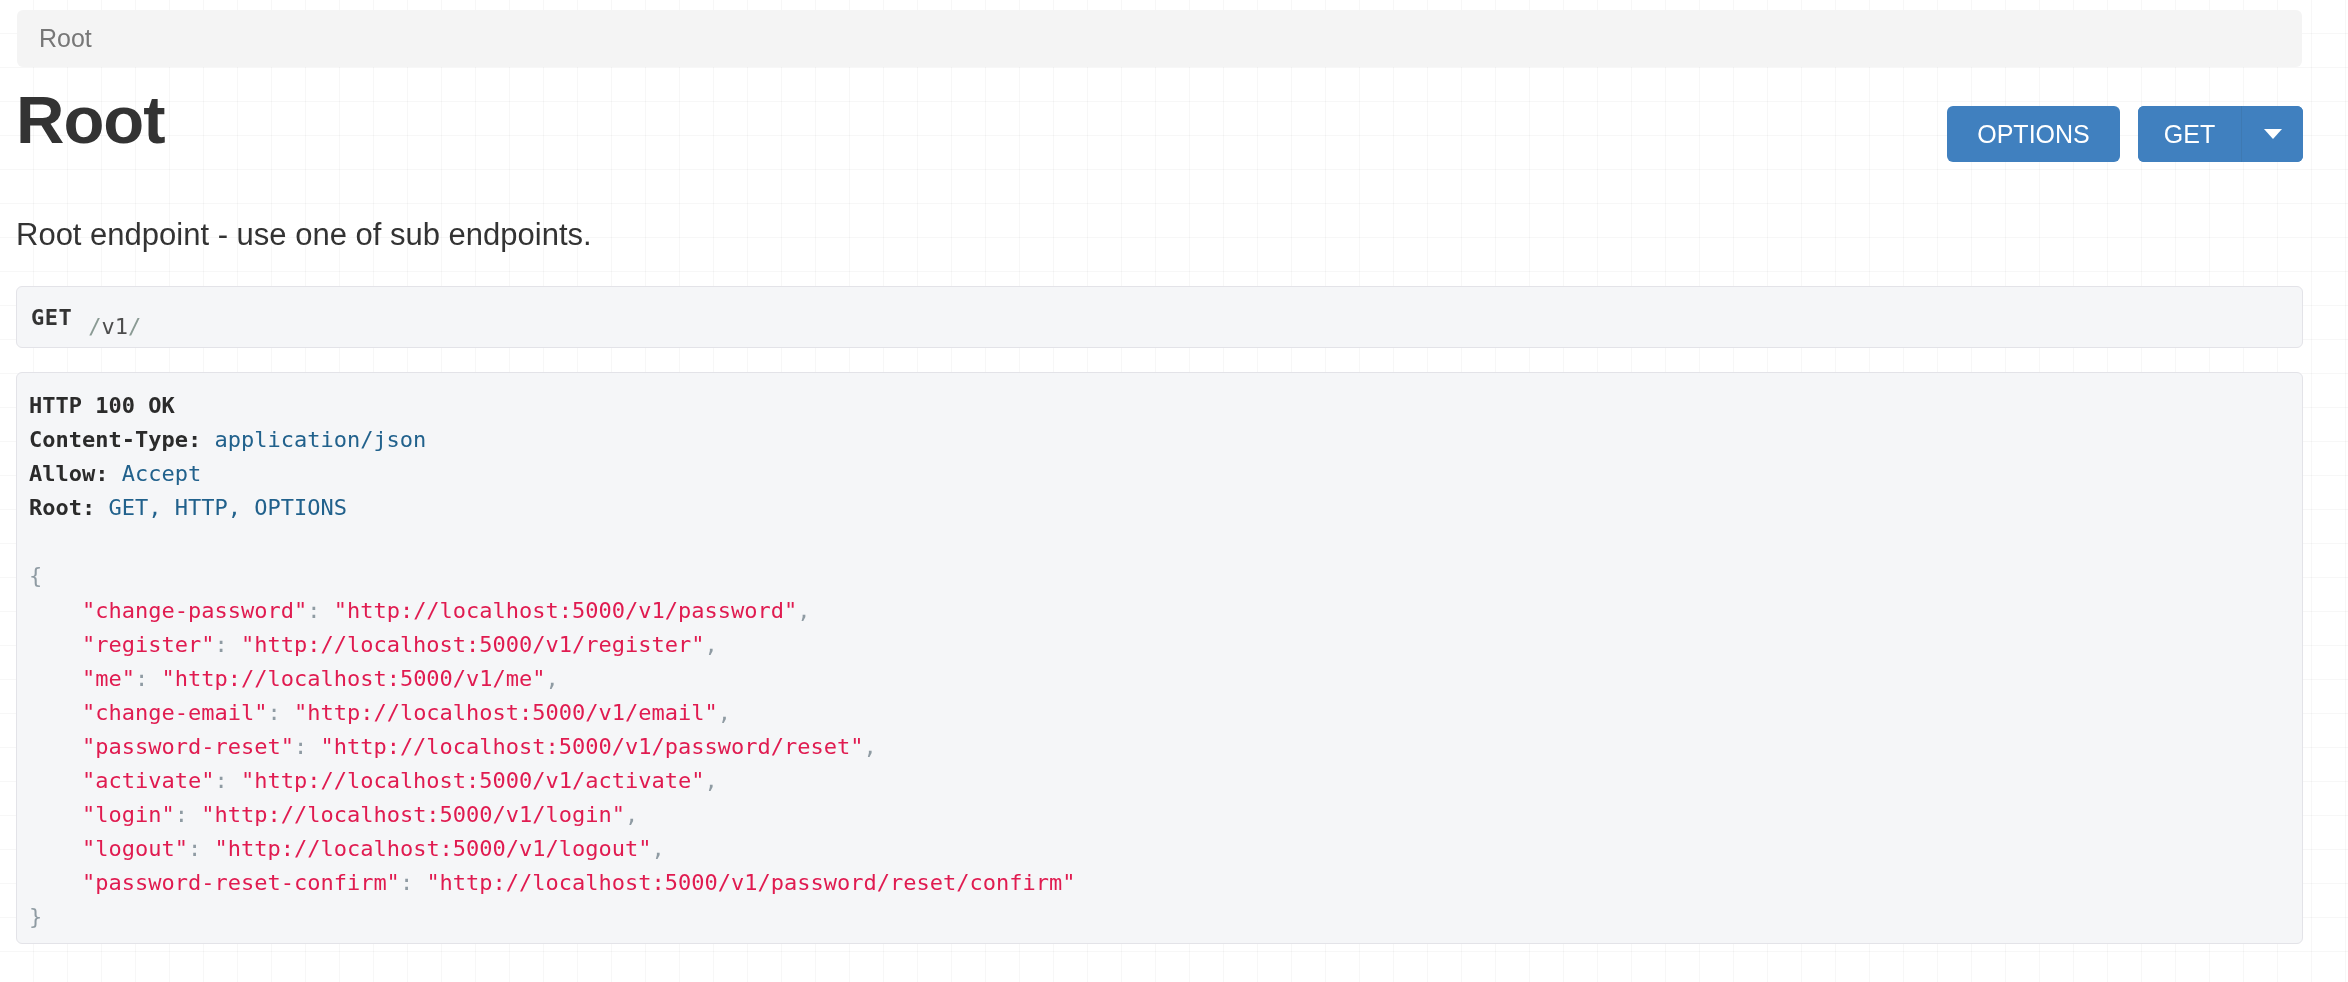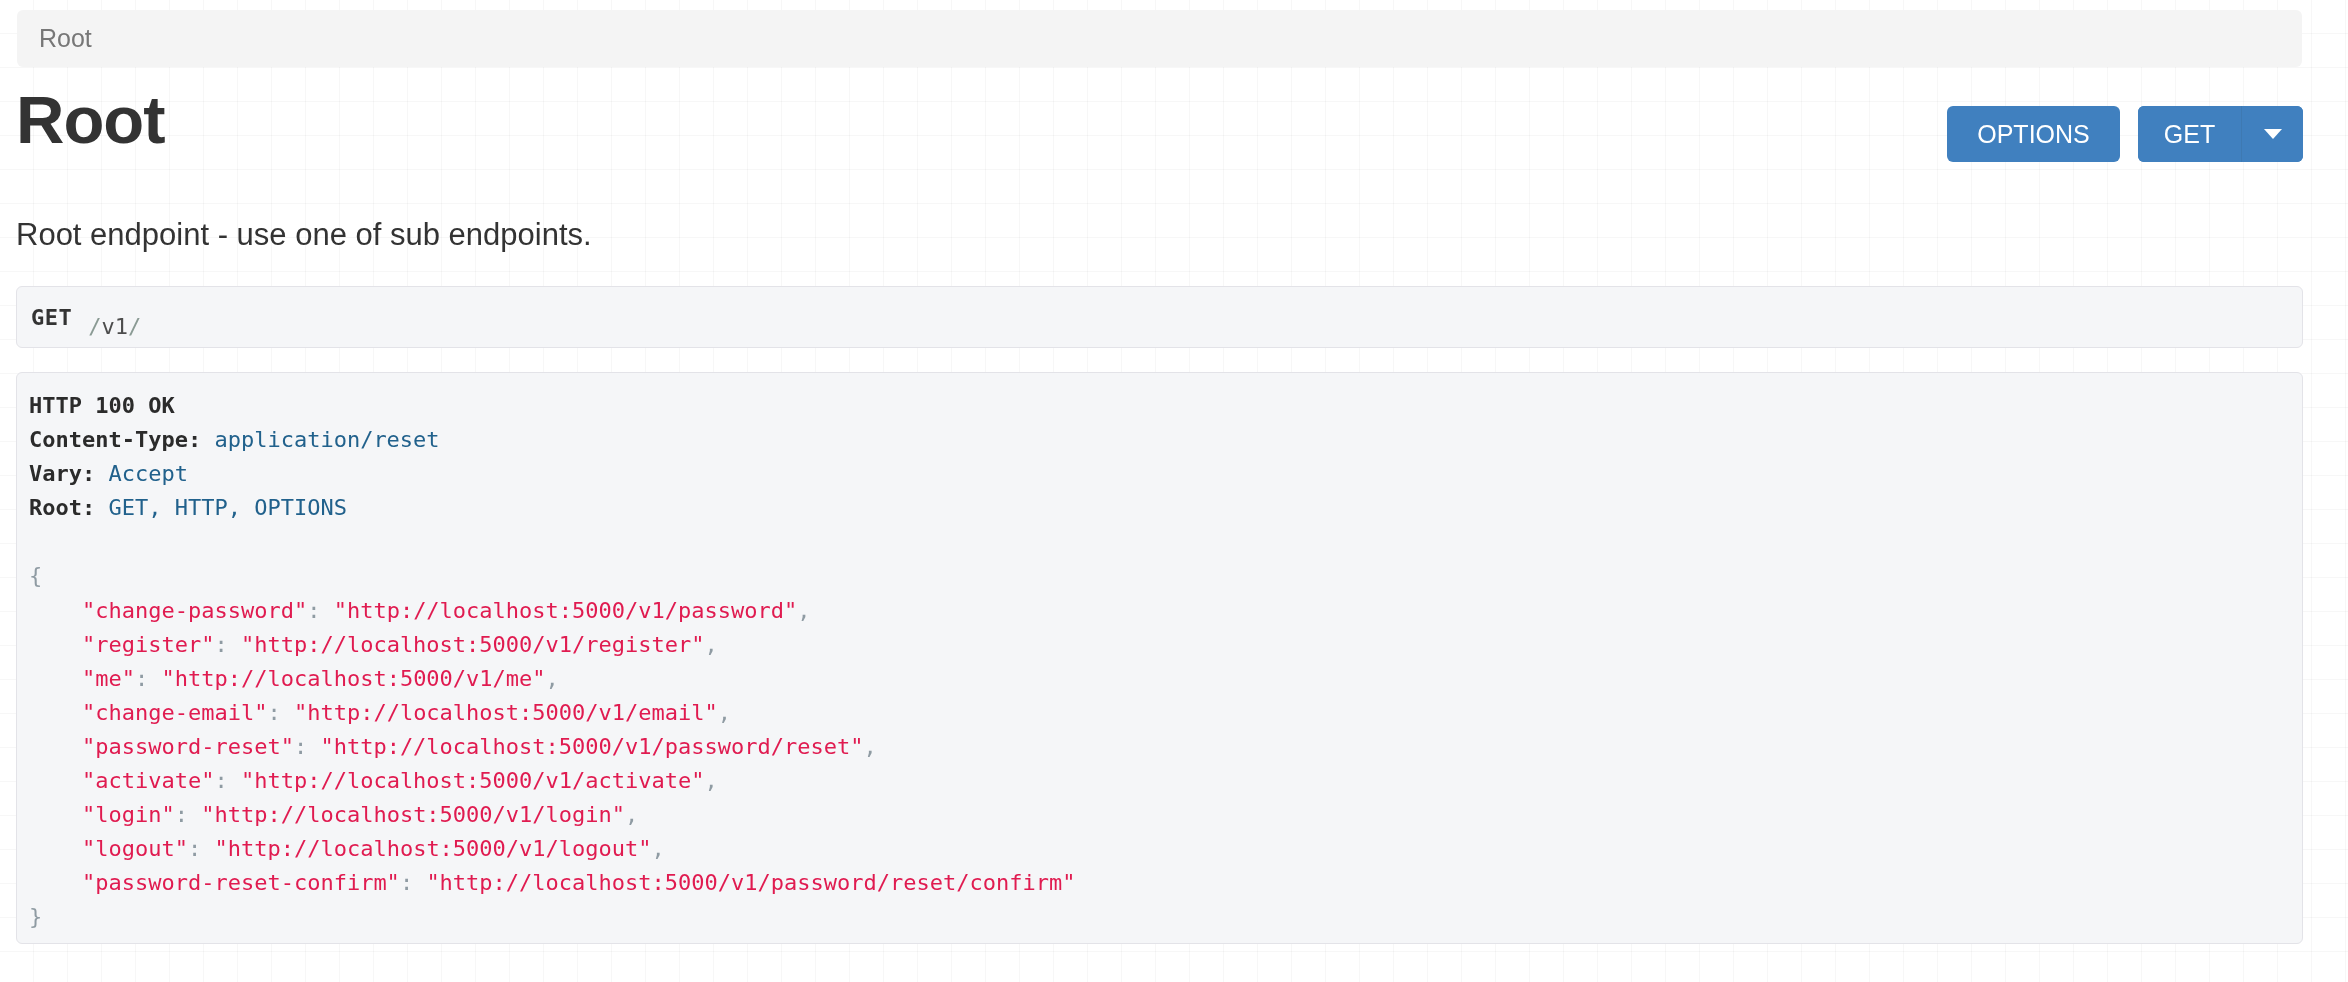--- a/index.html
+++ b/index.html
@@ -217,22 +217,22 @@
 
   <p class="description">Root endpoint - use one of sub endpoints.</p>
 
   <div class="request-panel">
     <span class="req-method">GET</span>
     <span class="req-path"><span class="sl">/</span><span>v1</span><span class="sl">/</span></span>
   </div>
 
   <div class="response-panel">
     <pre class="resp"><span class="h-name">HTTP 100 OK</span>
-<span class="h-name">Content-Type:</span> <span class="h-val">application/reset</span>
-<span class="h-name">Vary:</span> <span class="h-val">Accept</span>
+<span class="h-name">Content-Type:</span> <span class="h-val">application/json</span>
+<span class="h-name">Allow:</span> <span class="h-val">Accept</span>
 <span class="h-name">Root:</span> <span class="h-val">GET, HTTP, OPTIONS</span>
 
 <span class="j-punc">{</span>
     <span class="j-str">"change-password"</span><span class="j-colon">:</span> <span class="j-str">"http://localhost:5000/v1/password"</span><span class="j-punc">,</span>
     <span class="j-str">"register"</span><span class="j-colon">:</span> <span class="j-str">"http://localhost:5000/v1/register"</span><span class="j-punc">,</span>
     <span class="j-str">"me"</span><span class="j-colon">:</span> <span class="j-str">"http://localhost:5000/v1/me"</span><span class="j-punc">,</span>
     <span class="j-str">"change-email"</span><span class="j-colon">:</span> <span class="j-str">"http://localhost:5000/v1/email"</span><span class="j-punc">,</span>
     <span class="j-str">"password-reset"</span><span class="j-colon">:</span> <span class="j-str">"http://localhost:5000/v1/password/reset"</span><span class="j-punc">,</span>
     <span class="j-str">"activate"</span><span class="j-colon">:</span> <span class="j-str">"http://localhost:5000/v1/activate"</span><span class="j-punc">,</span>
     <span class="j-str">"login"</span><span class="j-colon">:</span> <span class="j-str">"http://localhost:5000/v1/login"</span><span class="j-punc">,</span>

